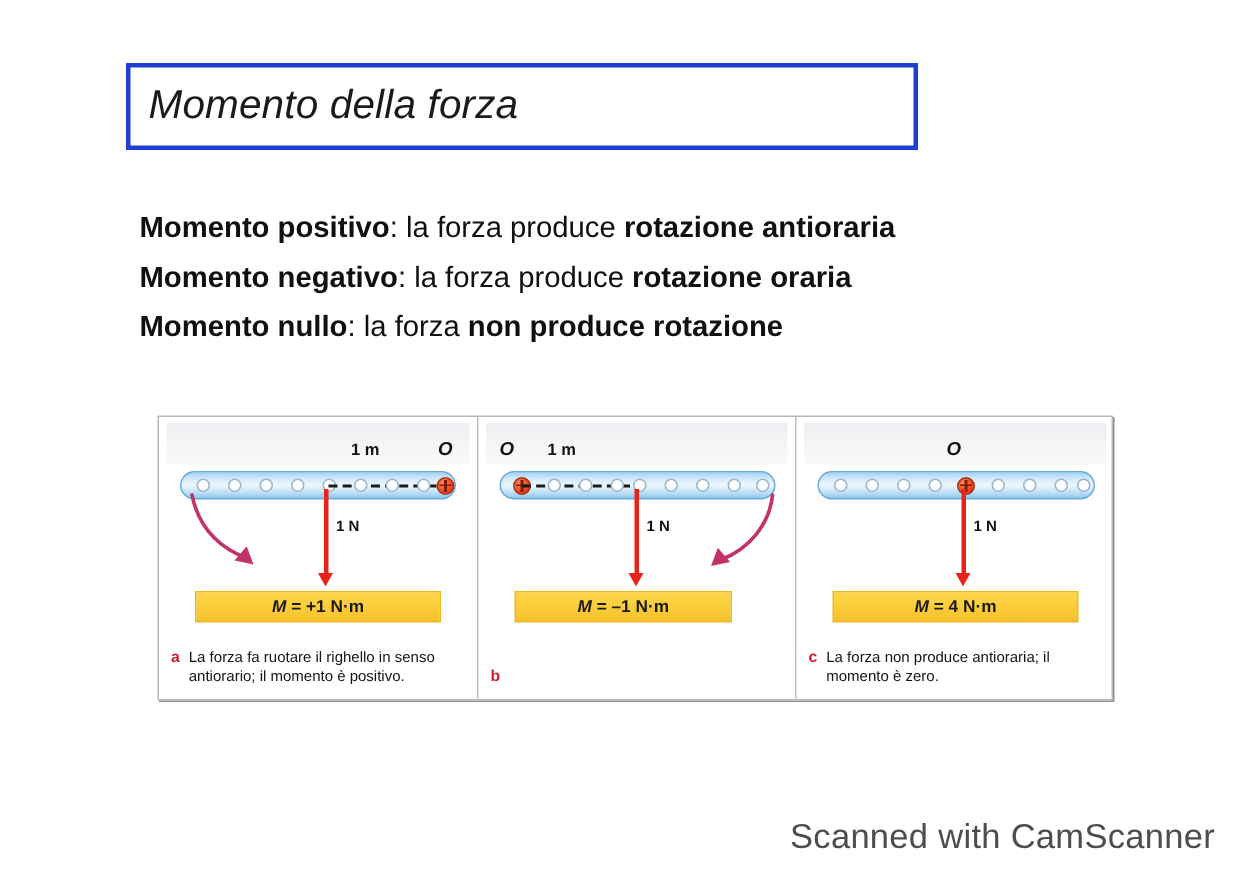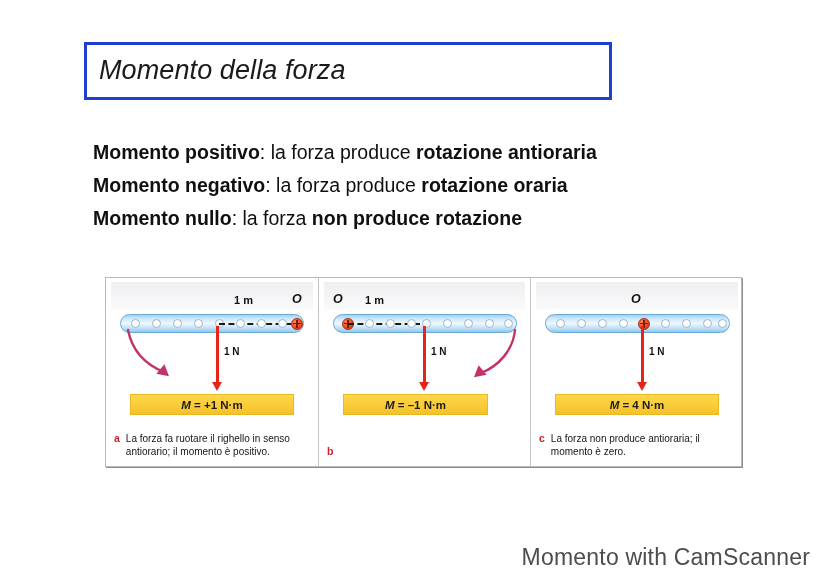--- a/index.html
+++ b/index.html
@@ -347,13 +347,13 @@
     </div>
 
     <div class="caption" style="left:8px; width:196px;">
       <div class="cap-letter">c</div>
       <div class="cap-text">La forza non produce antioraria; il momento è zero.</div>
     </div>
   </div>
 
 </div>
 
-<div id="watermark">Momento with CamScanner</div>
+<div id="watermark">Scanned with CamScanner</div>
 
 </body></html>

